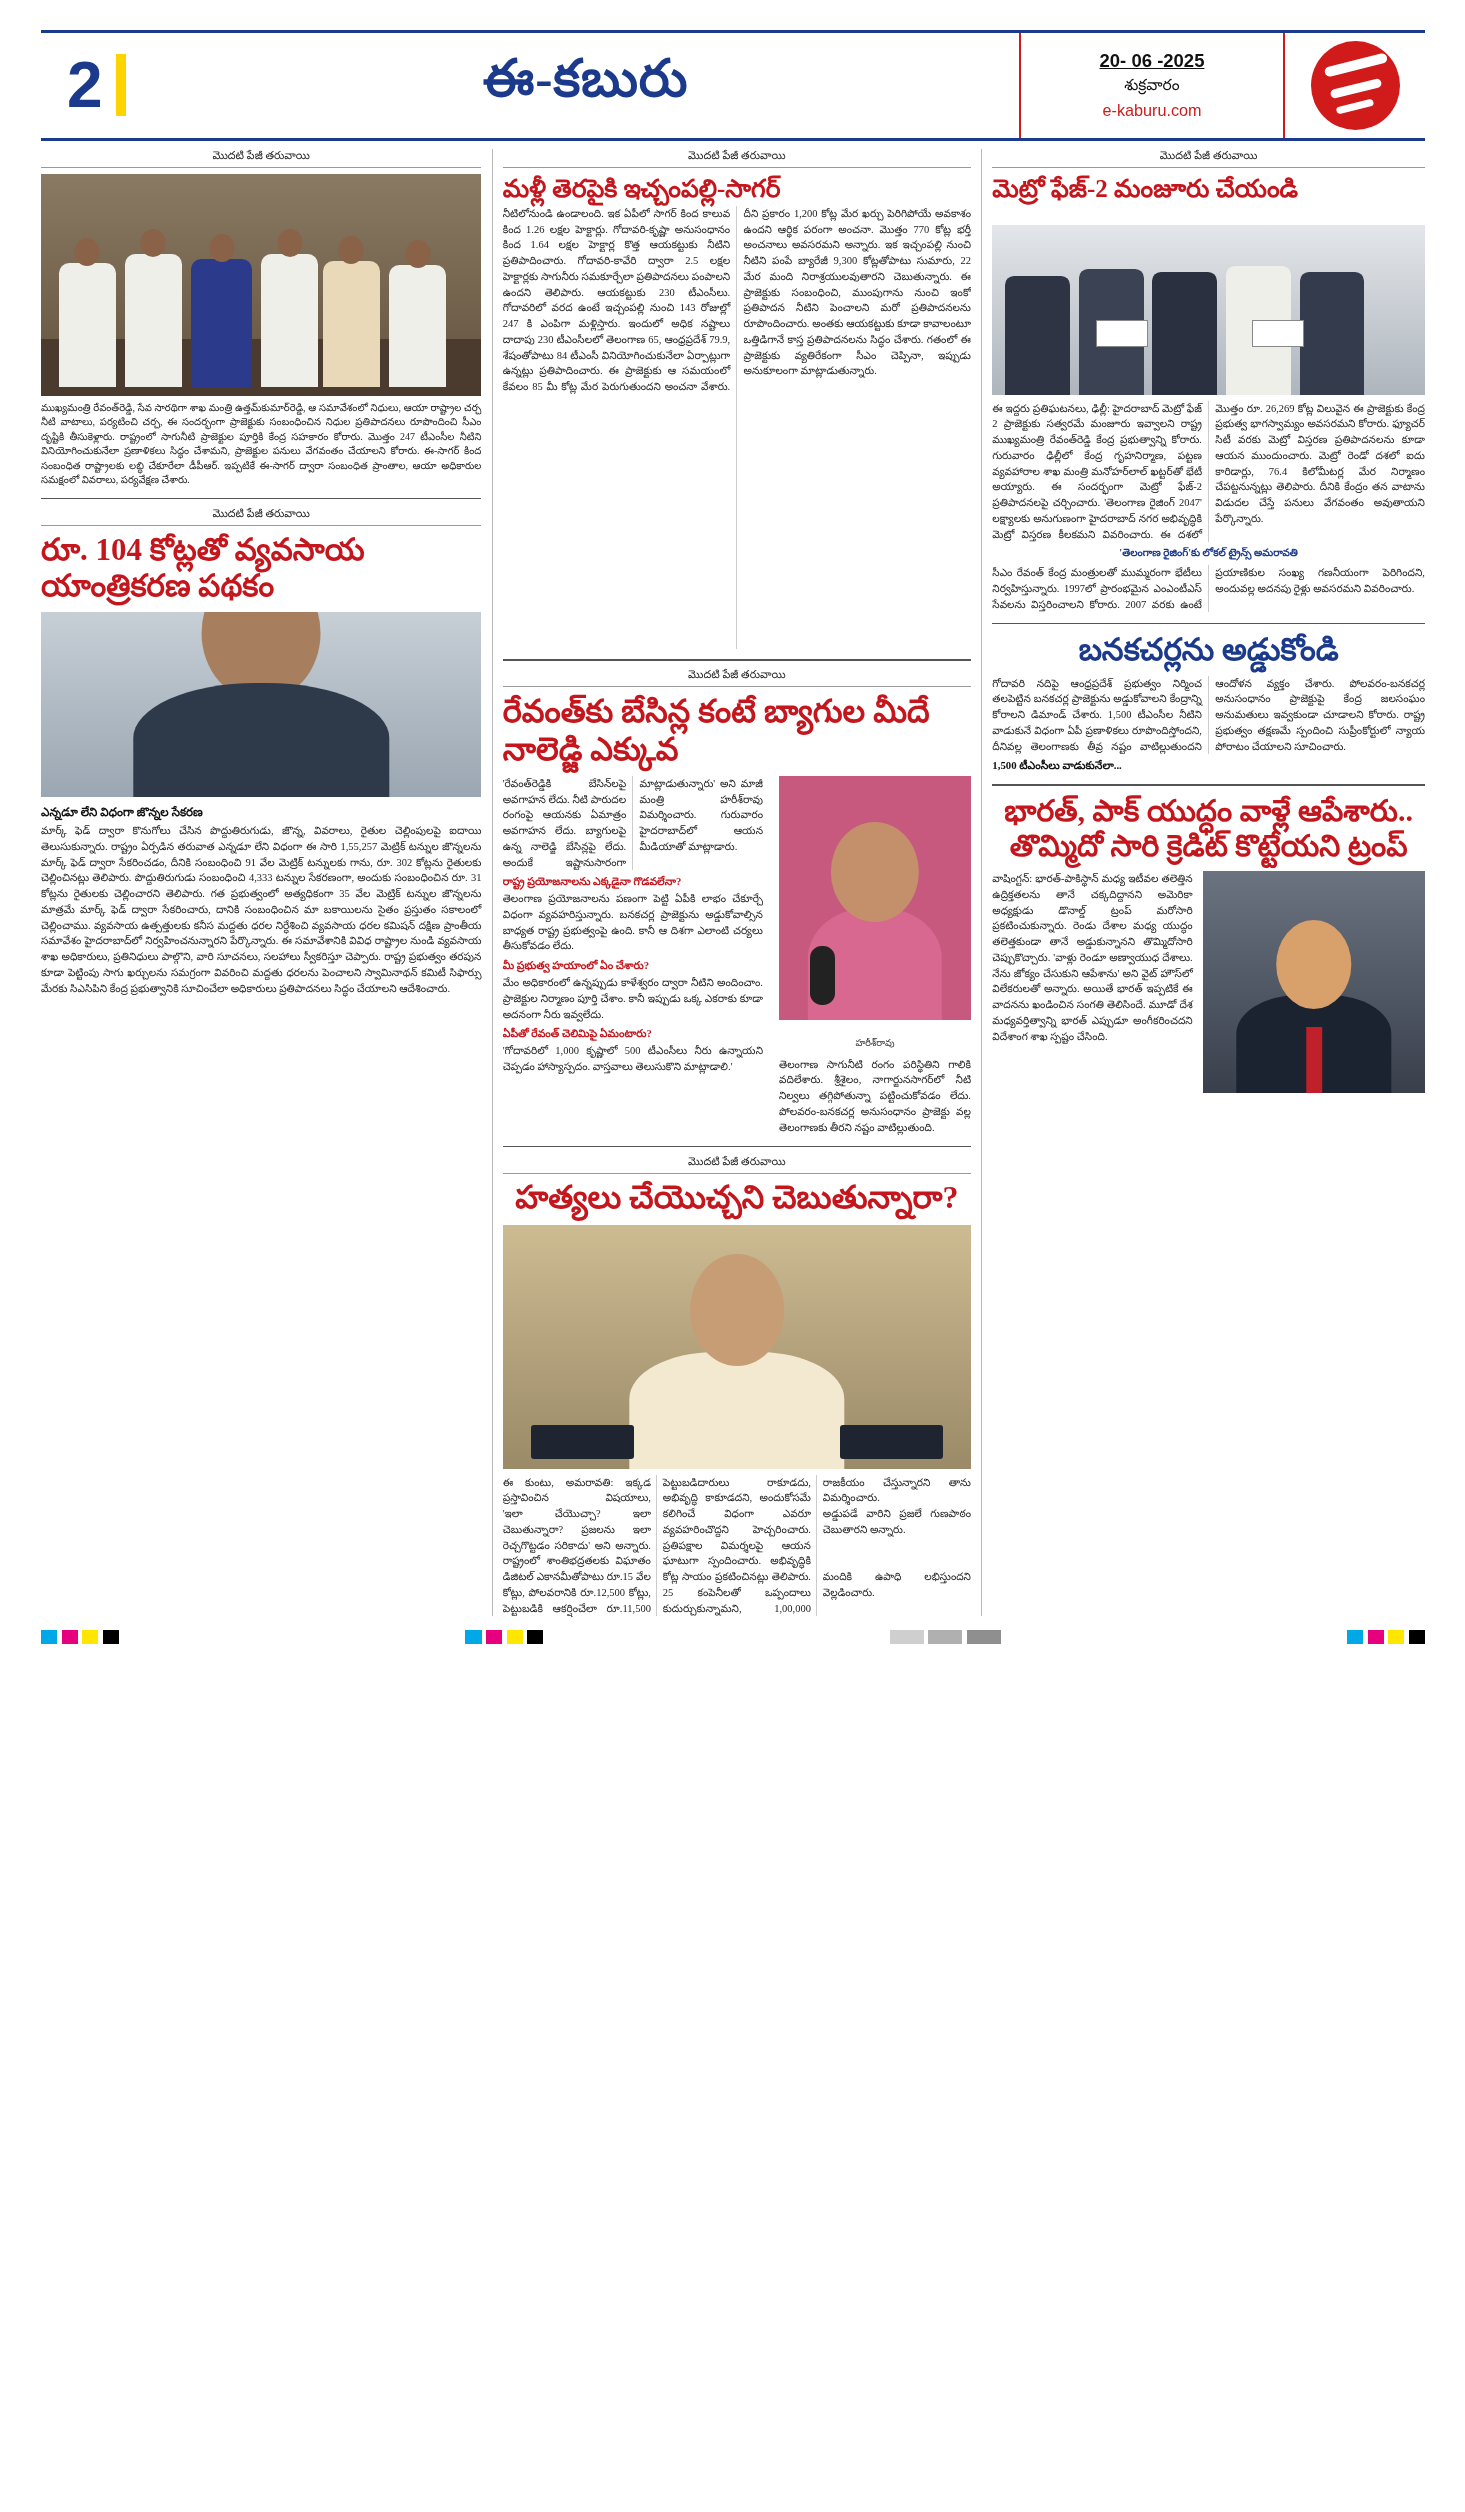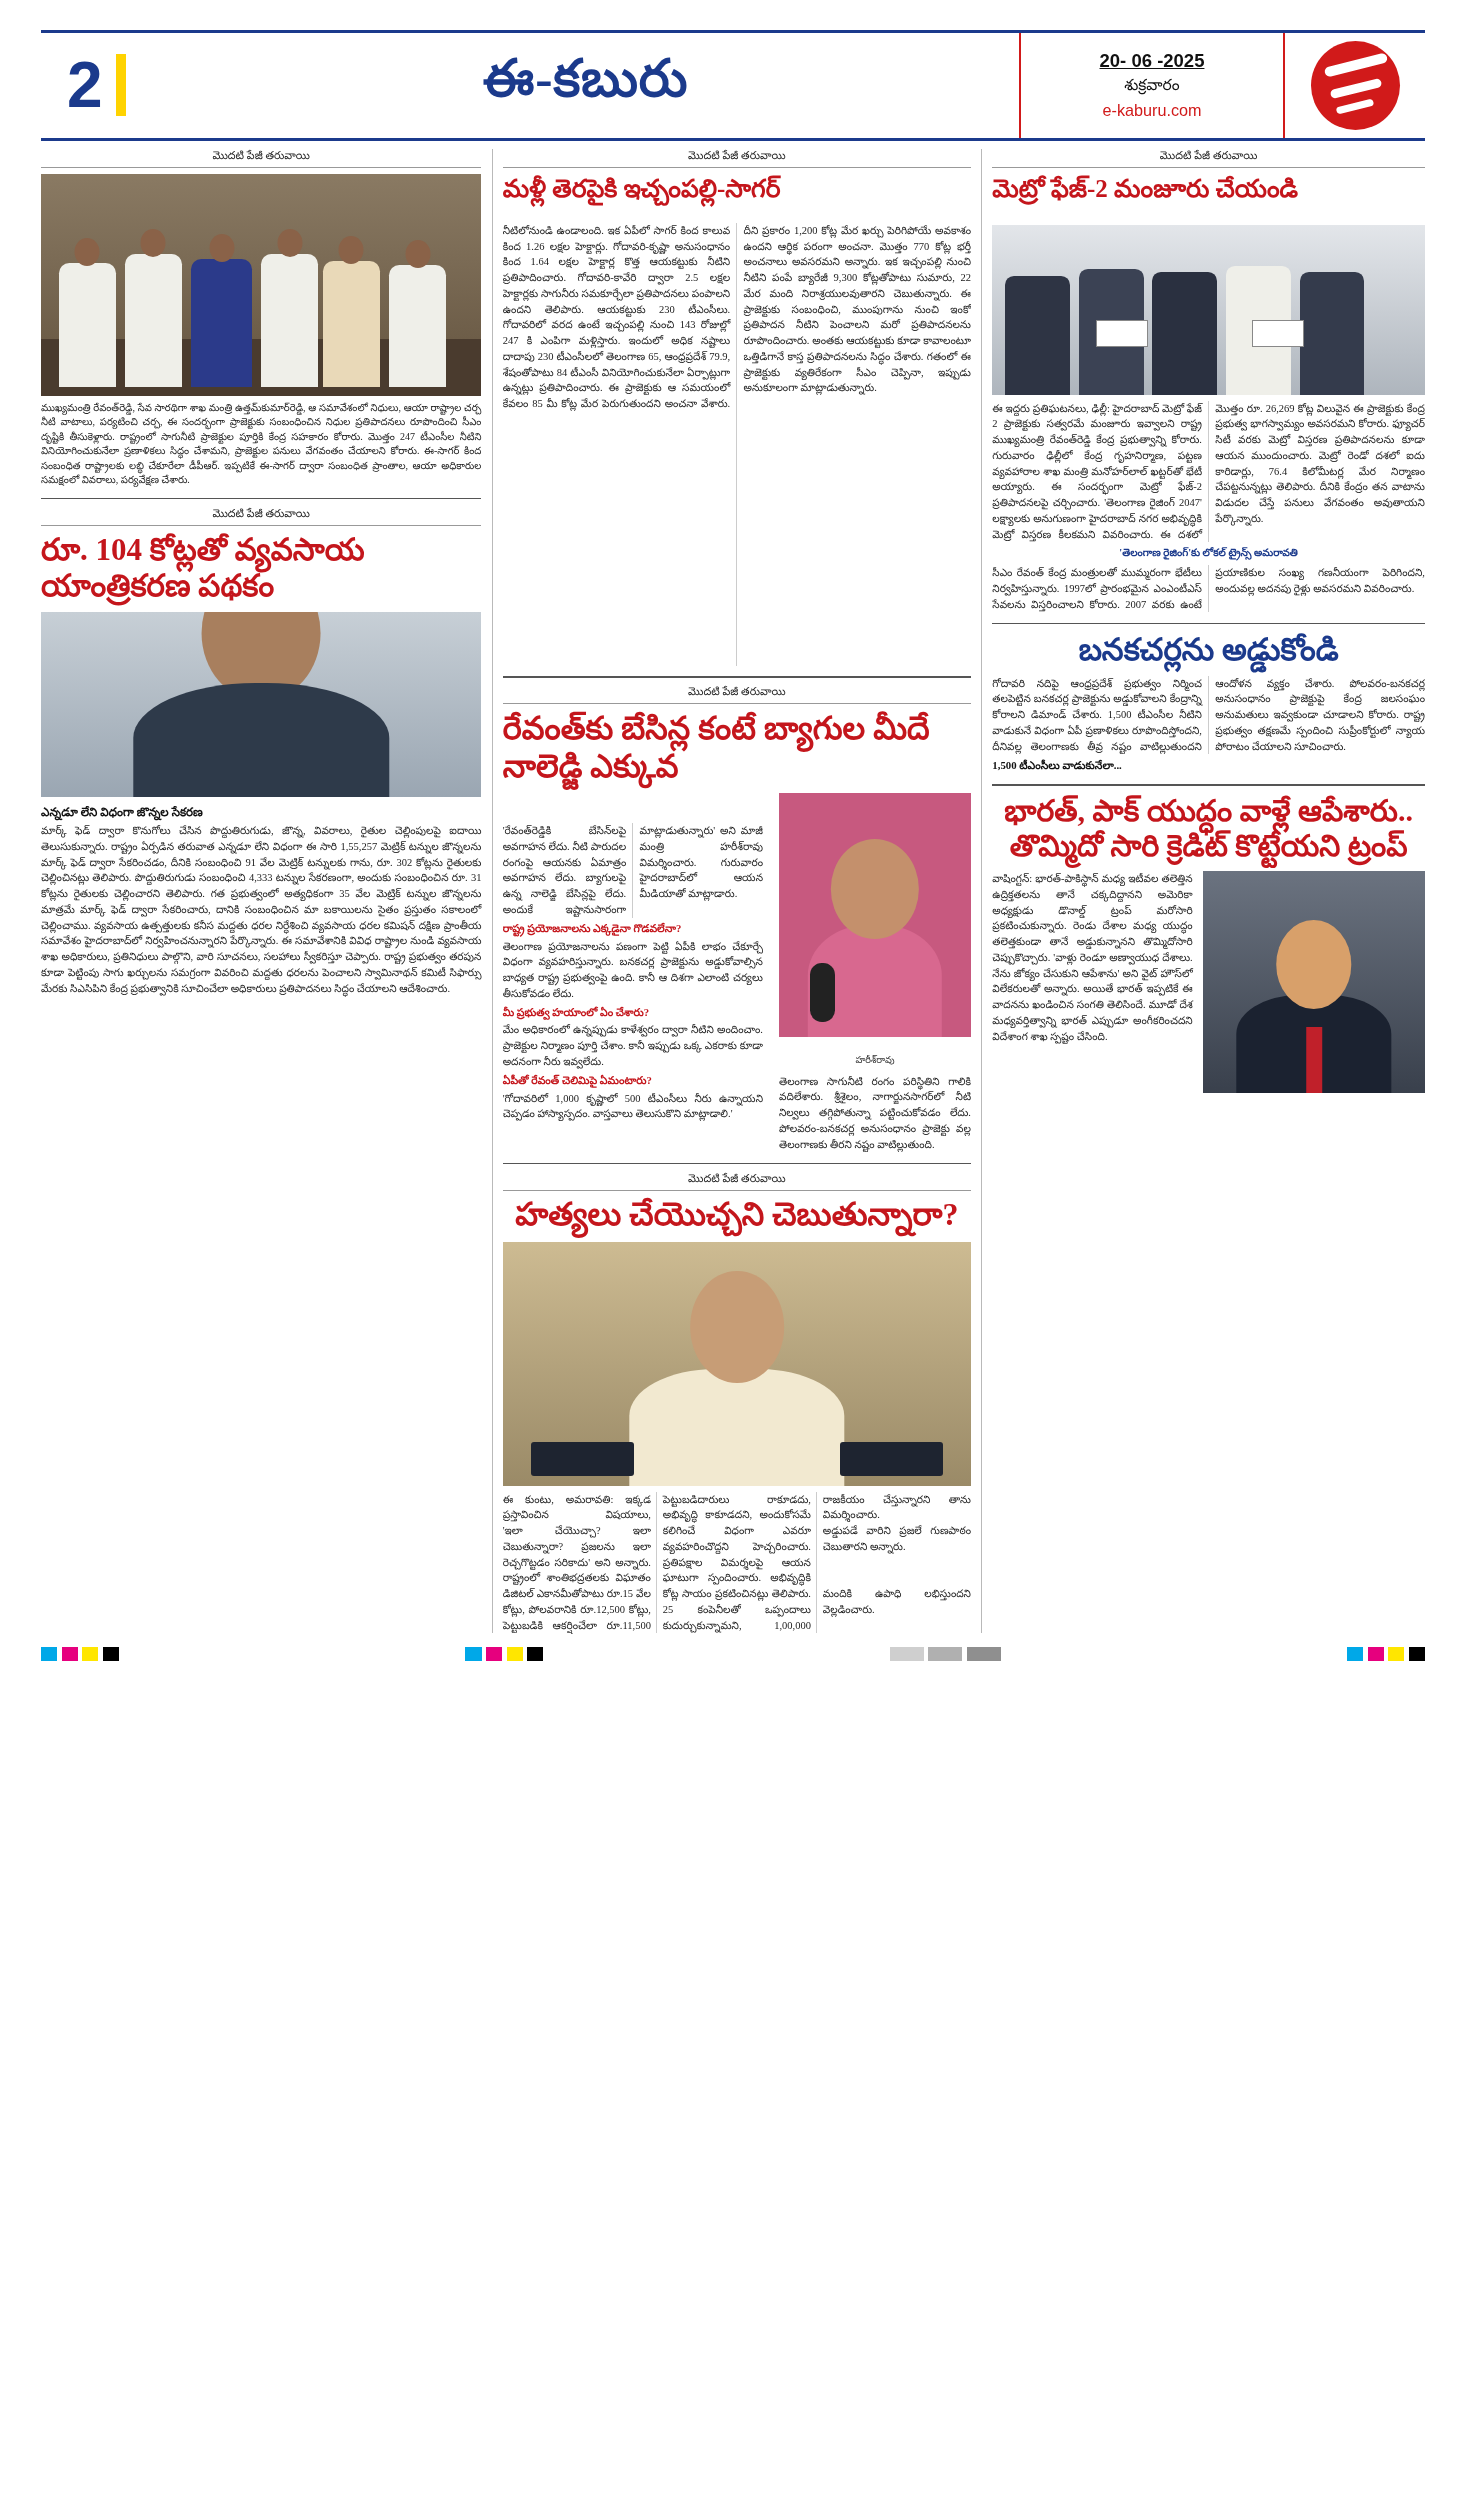--- a/index.html
+++ b/index.html
@@ -277,33 +277,33 @@
 
       <div class="body-text">మార్క్ ఫెడ్ ద్వారా కొనుగోలు చేసిన పొద్దుతిరుగుడు, జొన్న, వివరాలు, రైతుల చెల్లింపులపై ఐదాయి తెలుసుకున్నారు. రాష్ట్రం ఏర్పడిన తరువాత ఎన్నడూ లేని విధంగా ఈ సారి 1,55,257 మెట్రిక్ టన్నుల జొన్నలను మార్క్ ఫెడ్ ద్వారా సేకరించడం, దీనికి సంబంధించి 91 వేల మెట్రిక్ టన్నులకు గాను, రూ. 302 కోట్లను రైతులకు చెల్లించినట్లు తెలిపారు. పొద్దుతిరుగుడు సంబంధించి 4,333 టన్నుల సేకరణంగా, అందుకు సంబంధించిన రూ. 31 కోట్లను రైతులకు చెల్లించారని తెలిపారు. గత ప్రభుత్వంలో అత్యధికంగా 35 వేల మెట్రిక్ టన్నుల జొన్నలను మాత్రమే మార్క్ ఫెడ్ ద్వారా సేకరించారు, దానికి సంబంధించిన మా బకాయిలను సైతం ప్రస్తుతం సకాలంలో చెల్లించాము. వ్యవసాయ ఉత్పత్తులకు కనీస మద్దతు ధరల నిర్ధేశించి వ్యవసాయ ధరల కమిషన్ దక్షిణ ప్రాంతీయ సమావేశం హైదరాబాద్‌లో నిర్వహించనున్నారని పేర్కొన్నారు. ఈ సమావేశానికి వివిధ రాష్ట్రాల నుండి వ్యవసాయ శాఖ అధికారులు, ప్రతినిధులు పాల్గొని, వారి సూచనలు, సలహాలు స్వీకరిస్తూ చెప్పారు. రాష్ట్ర ప్రభుత్వం తరపున కూడా పెట్టింపు సాగు ఖర్చులను సమగ్రంగా వివరించి మద్దతు ధరలను పెంచాలని స్వామినాథన్ కమిటీ సిఫార్సు మేరకు సిఎసిపిని కేంద్ర ప్రభుత్వానికి సూచించేలా అధికారులు ప్రతిపాదనలు సిద్ధం చేయాలని ఆదేశించారు.</div>
     </div>
 
     <div class="colsep"></div>
 
     <div class="col-mid">
 
       <div class="kicker">మొదటి పేజీ తరువాయి</div>
 
-      <div class="headline hl-34" style="margin-bottom:19px">మళ్లీ తెరపైకి ఇచ్చంపల్లి-సాగర్</div>
+      <div class="headline hl-34" style="margin-bottom:2px">మళ్లీ తెరపైకి ఇచ్చంపల్లి-సాగర్</div>
 
       <div class="body-text two-col" style="height:443px;overflow:hidden">నీటిలోనుండి ఉండాలంది. ఇక ఏపీలో సాగర్ కింద కాలువ కింద 1.26 లక్షల హెక్టార్లు. గోదావరి-కృష్ణా అనుసంధానం కింద 1.64 లక్షల హెక్టార్ల కొత్త ఆయకట్టుకు నీటిని ప్రతిపాదించారు. గోదావరి-కావేరి ద్వారా 2.5 లక్షల హెక్టార్లకు సాగునీరు సమకూర్చేలా ప్రతిపాదనలు పంపాలని ఉందని తెలిపారు. ఆయకట్టుకు 230 టీఎంసీలు. గోదావరిలో వరద ఉంటే ఇచ్చంపల్లి నుంచి 143 రోజుల్లో 247 కి ఎంపిగా మళ్లిస్తారు. ఇందులో అధిక నష్టాలు దాదాపు 230 టీఎంసీలలో తెలంగాణ 65, ఆంధ్రప్రదేశ్ 79.9, శేషంతోపాటు 84 టీఎంసీ వినియోగించుకునేలా ఏర్పాట్లుగా ఉన్నట్లు ప్రతిపాదించారు. ఈ ప్రాజెక్టుకు ఆ సమయంలో కేవలం 85 మీ కోట్ల మేర పెరుగుతుందని అంచనా వేశారు. దీని ప్రకారం 1,200 కోట్ల మేర ఖర్చు పెరిగిపోయే అవకాశం ఉందని ఆర్థిక పరంగా అంచనా. మొత్తం 770 కోట్ల భర్తీ అంచనాలు అవసరమని అన్నారు. ఇక ఇచ్చంపల్లి నుంచి నీటిని పంపే బ్యారేజీ 9,300 కోట్లతోపాటు సుమారు, 22 మేర మంది నిరాశ్రయులవుతారని చెబుతున్నారు. ఈ ప్రాజెక్టుకు సంబంధించి, ముంపుగాను నుంచి ఇంకో ప్రతిపాదన నీటిని పెంచాలని మరో ప్రతిపాదనలను రూపొందించారు. అంతకు ఆయకట్టుకు కూడా కావాలంటూ ఒత్తిడిగానే కాస్త ప్రతిపాదనలను సిద్ధం చేశారు. గతంలో ఈ ప్రాజెక్టుకు వ్యతిరేకంగా సీఎం చెప్పినా, ఇప్పుడు అనుకూలంగా మాట్లాడుతున్నారు.</div>
 
       <div class="hline-dark"></div>
 
       <div class="kicker">మొదటి పేజీ తరువాయి</div>
 
       <div class="headline hl-46" style="margin-bottom:7.4px">
         <span>రేవంత్‌కు బేసిన్ల కంటే బ్యాగుల మీదే నాలెడ్జి ఎక్కువ</span>
       </div>
 
-      <div style="display:flex;gap:16px;align-items:center">
+      <div style="display:flex;gap:16px;align-items:flex-start">
         <div style="flex:1">
           <div class="body-text two-col">'రేవంత్‌రెడ్డికి బేసిన్‌లపై అవగాహన లేదు. నీటి పారుదల రంగంపై ఆయనకు ఏమాత్రం అవగాహన లేదు. బ్యాగులపై ఉన్న నాలెడ్జి బేసిన్లపై లేదు. అందుకే ఇష్టానుసారంగా మాట్లాడుతున్నారు' అని మాజీ మంత్రి హరీశ్‌రావు విమర్శించారు. గురువారం హైదరాబాద్‌లో ఆయన మీడియాతో మాట్లాడారు.</div>
           <div class="subhead-red">రాష్ట్ర ప్రయోజనాలను ఎక్కడైనా గొడవలేనా?</div>
           <div class="body-text">తెలంగాణ ప్రయోజనాలను పణంగా పెట్టి ఏపీకి లాభం చేకూర్చే విధంగా వ్యవహరిస్తున్నారు. బనకచర్ల ప్రాజెక్టును అడ్డుకోవాల్సిన బాధ్యత రాష్ట్ర ప్రభుత్వంపై ఉంది. కానీ ఆ దిశగా ఎలాంటి చర్యలు తీసుకోవడం లేదు.</div>
           <div class="subhead-red">మీ ప్రభుత్వ హయాంలో ఏం చేశారు?</div>
           <div class="body-text">మేం అధికారంలో ఉన్నప్పుడు కాళేశ్వరం ద్వారా నీటిని అందించాం. ప్రాజెక్టుల నిర్మాణం పూర్తి చేశాం. కానీ ఇప్పుడు ఒక్క ఎకరాకు కూడా అదనంగా నీరు ఇవ్వలేదు.</div>
           <div class="subhead-red">ఏపీతో రేవంత్ చెలిమిపై ఏమంటారు?</div>
           <div class="body-text">'గోదావరిలో 1,000 కృష్ణాలో 500 టీఎంసీలు నీరు ఉన్నాయని చెప్పడం హాస్యాస్పదం. వాస్తవాలు తెలుసుకొని మాట్లాడాలి.'</div>
         </div>
         <div style="width:192px;flex:none">

